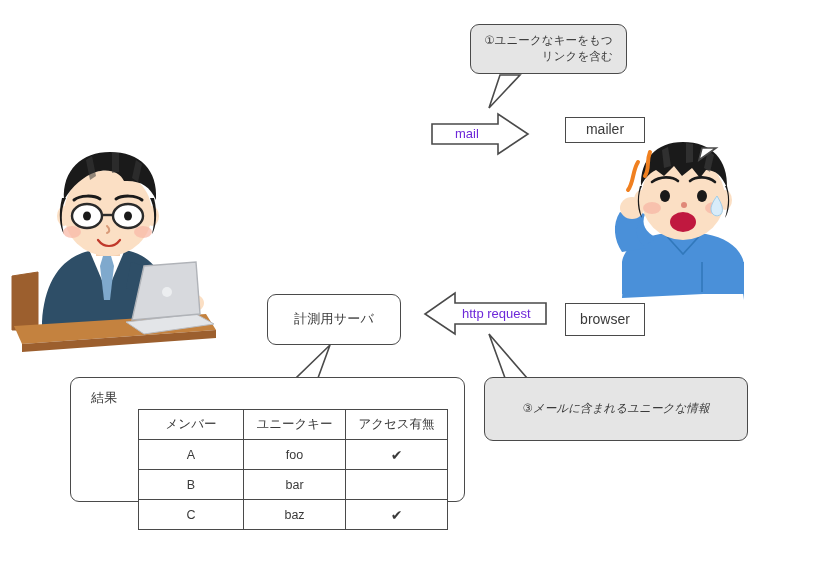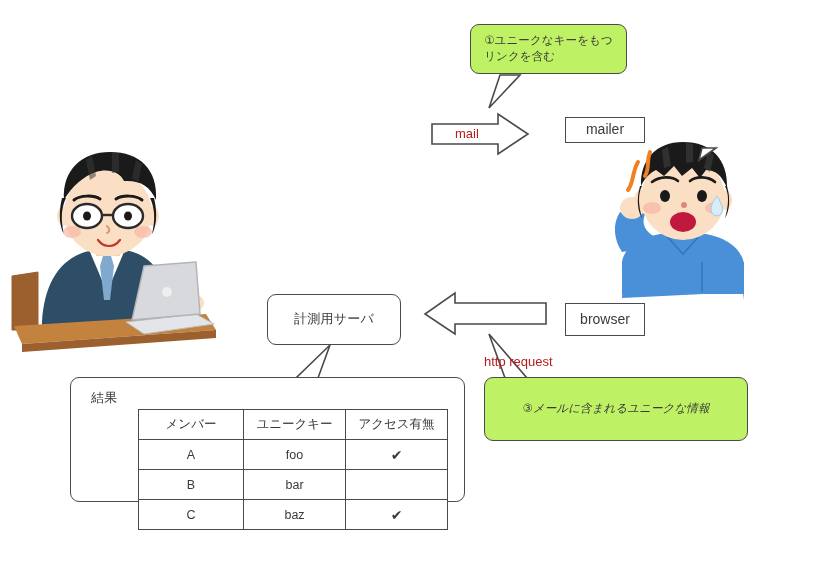--- a/index.html
+++ b/index.html
@@ -41,27 +41,27 @@
   }
   .node.rounded { border-radius: 9px; }
   .jp { font-size: 13px; letter-spacing: 0.2px; }
   .en { font-size: 14px; }
   .small-jp { font-size: 11.5px; line-height: 1.35; letter-spacing: 0.1px; }
 
   
   .callout {
     position: absolute;
     box-sizing: border-box;
-    background: #bef264;
+    background: #e5e5e5;
     border: 1.6px solid #4a4a4a;
     border-radius: 9px;
     display: flex;
     align-items: center;
     justify-content: center;
-    text-align: left;
+    text-align: right;
   }
 
   
   #results-box {
     position: absolute;
     left: 70px; top: 377px;
     width: 395px; height: 125px;
     box-sizing: border-box;
     background: #ffffff;
     border: 1.6px solid #4a4a4a;
@@ -91,21 +91,21 @@
   #result-table th { font-size: 12.5px; }
   #result-table td.check { font-size: 14px; font-weight: bold; }
   .col-a { width: 34%; }
   .col-b { width: 33%; }
   .col-c { width: 33%; }
 
   
   .arrow-label {
     position: absolute;
     font-size: 13px;
-    color: #b91c1c;
+    color: #6d28d9;
     white-space: nowrap;
   }
 </style>
 </head>
 <body>
 
 <div id="stage">
 
   <svg class="layer" viewBox="0 0 826 585">
 
@@ -256,21 +256,21 @@
 
   <div class="node rounded" style="left:267px; top:294px; width:134px; height:51px;">
     <span class="jp">計測用サーバ</span>
   </div>
 
   <div class="node" style="left:565px; top:303px; width:80px; height:33px;">
     <span class="en">browser</span>
   </div>
 
   <div class="arrow-label" style="left:455px; top:126px;">mail</div>
-  <div class="arrow-label" style="left:484px; top:306px;margin-top:48px;">http request</div>
+  <div class="arrow-label" style="left:462px; top:306px;">http request</div>
 
   <div id="results-box">
     <div id="results-title" class="jp">結果</div>
     <table id="result-table">
       <thead>
         <tr>
           <th class="col-a">メンバー</th>
           <th class="col-b">ユニークキー</th>
           <th class="col-c">アクセス有無</th>
         </tr>

